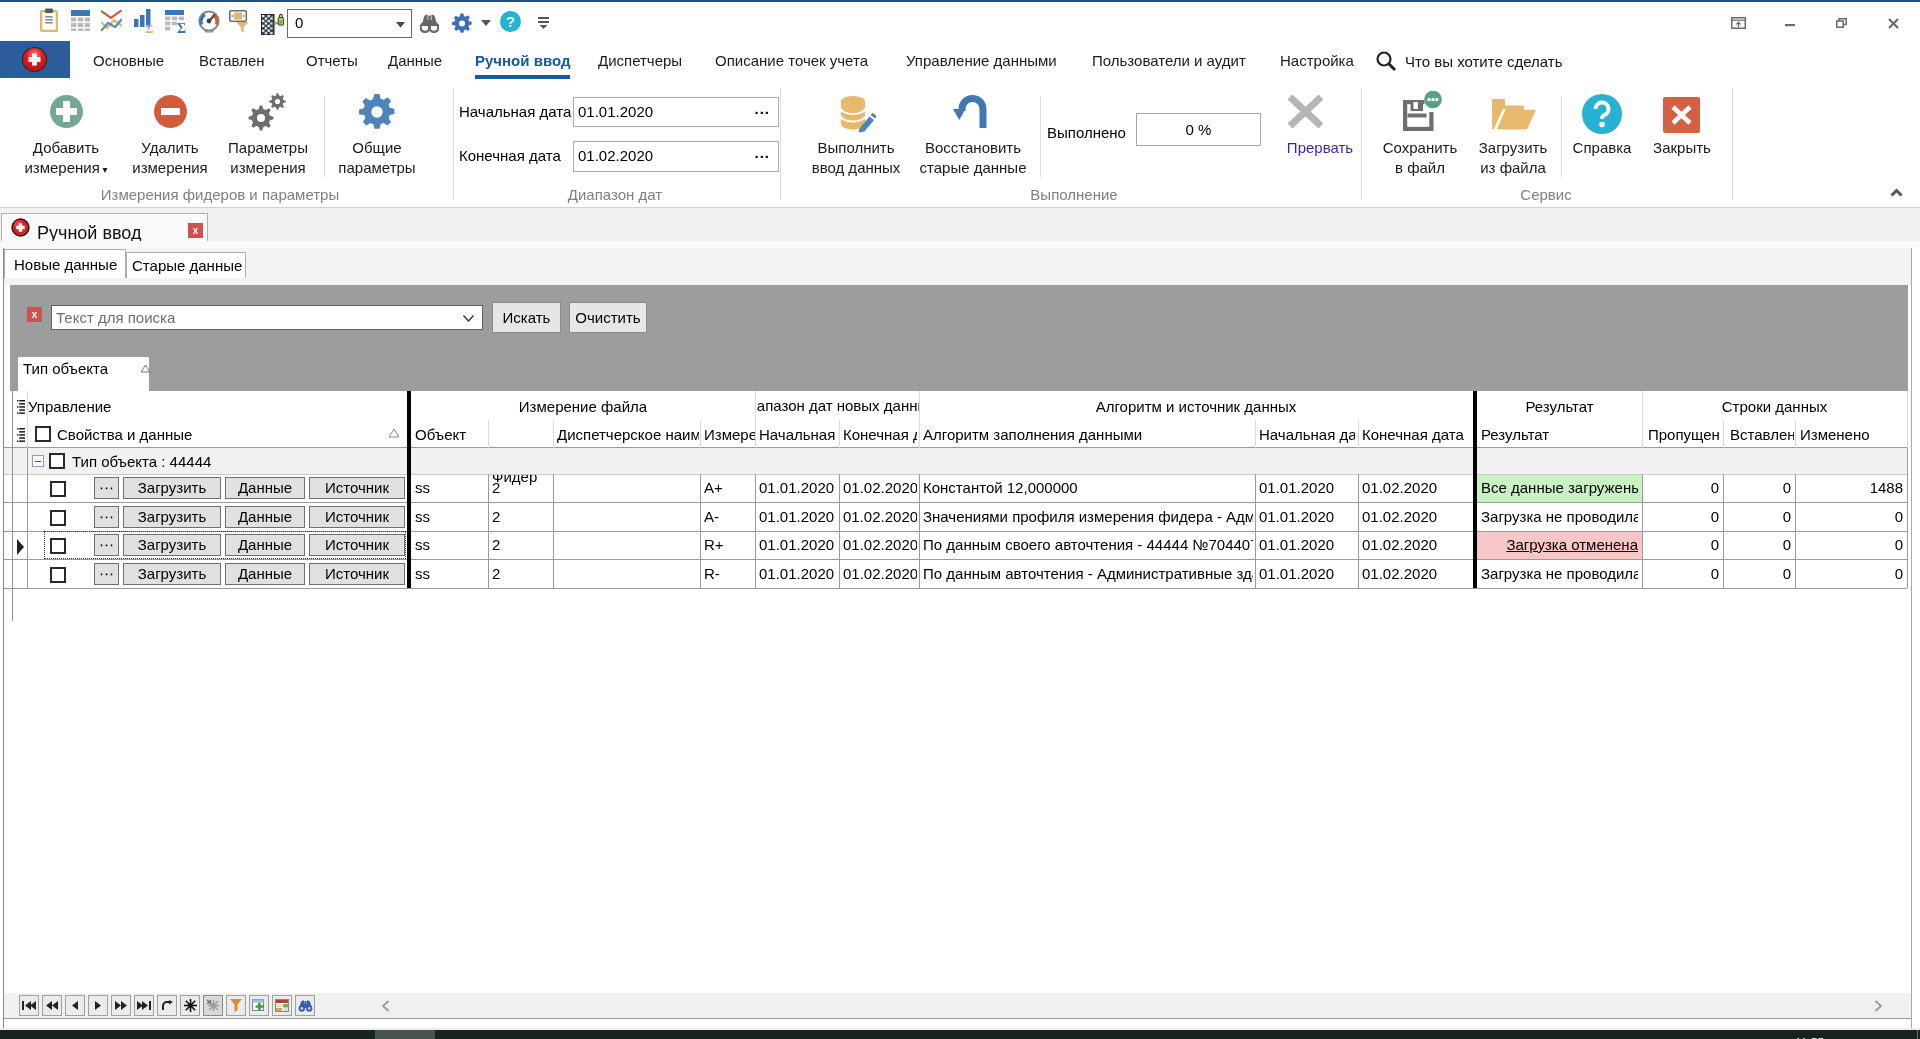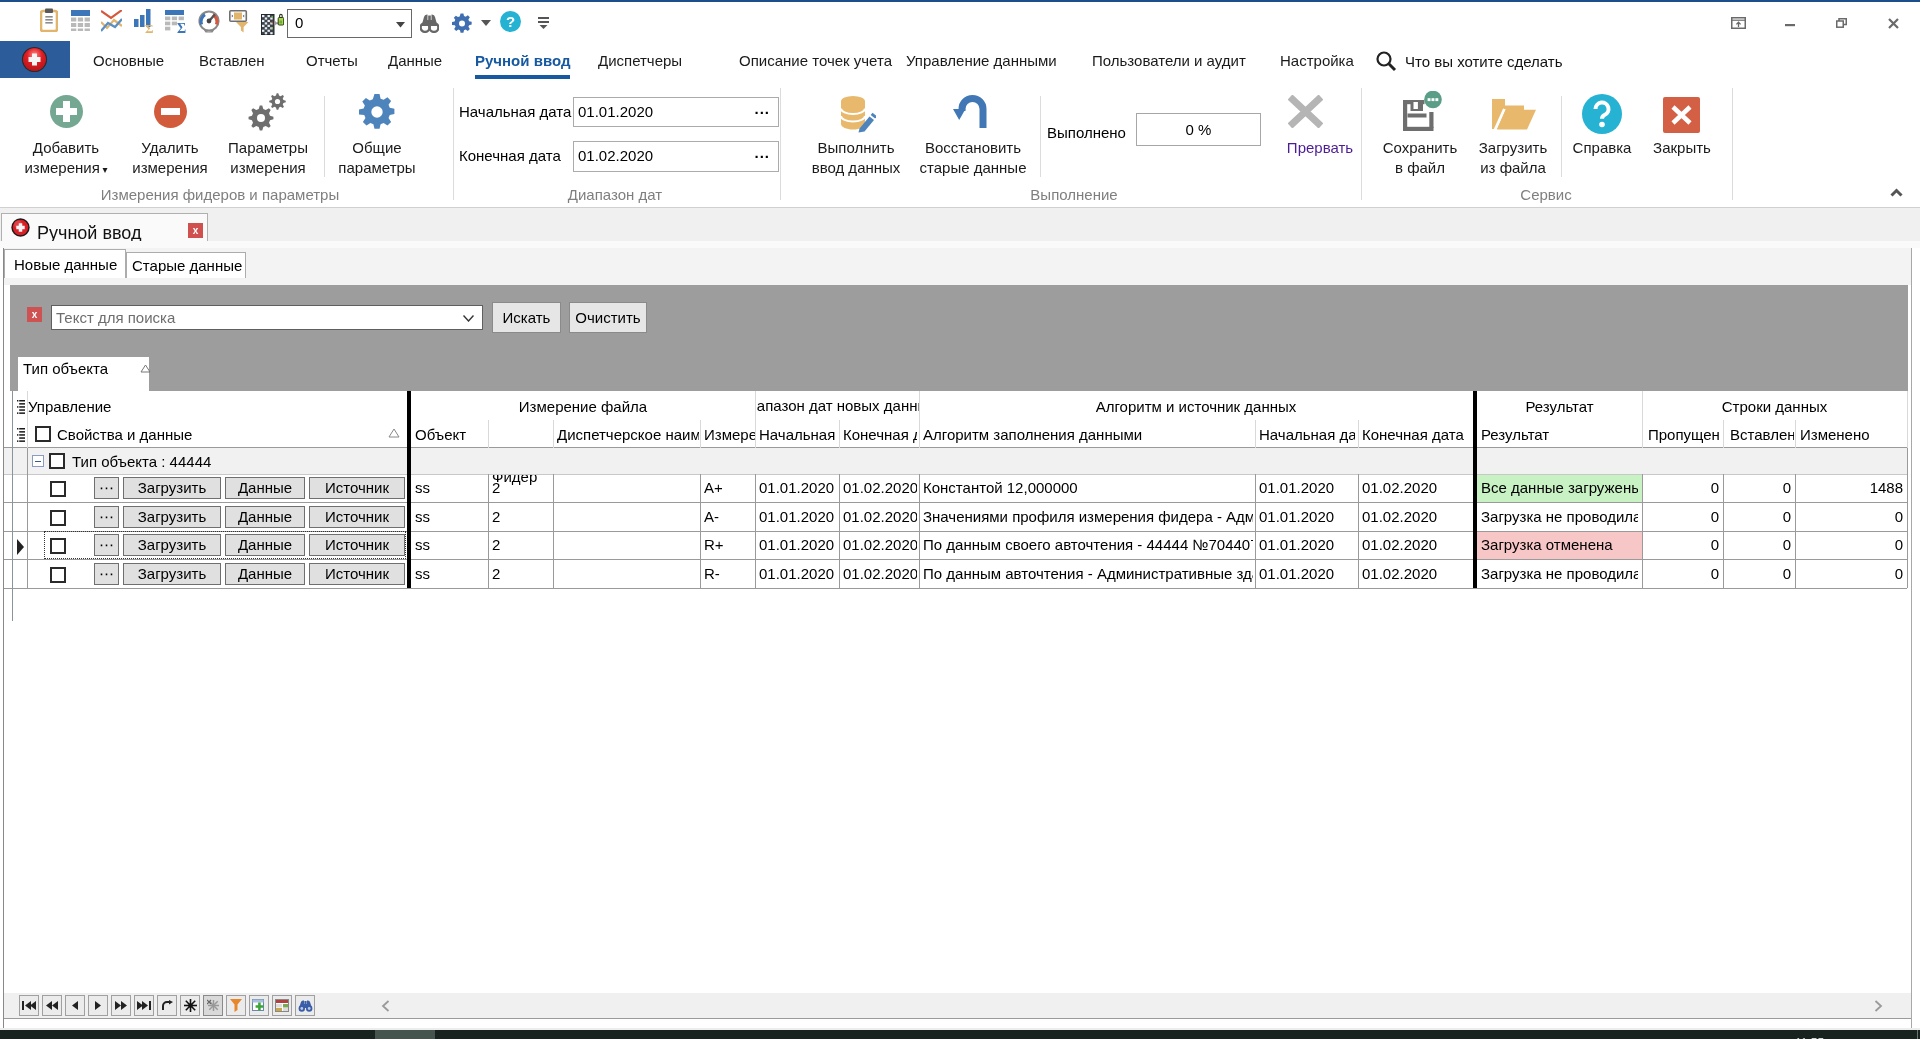--- a/index.html
+++ b/index.html
@@ -184,21 +184,21 @@
       </defs>
     <path d="M11 7.5 h5 v3.5 h3.5 v5 h-3.5 v3.5 h-5 v-3.5 h-3.5 v-5 h3.5 Z" fill="#f5f5f5"></path>
   </svg>
 </div>
 <div class="rtab" style="left:93px;">Основные</div>
 <div class="rtab" style="left:199px;">Вставлен</div>
 <div class="rtab" style="left:306px;">Отчеты</div>
 <div class="rtab" style="left:388px;">Данные</div>
 <div class="rtab active" style="left:475px;height:37px;padding-top:4px;color:#1659a0;font-weight:bold;border-bottom:4px solid #1659a0;">Ручной ввод</div>
 <div class="rtab" style="left:598px;">Диспетчеры</div>
-<div class="rtab" style="left:739px;">Описание точек учета</div>
+<div class="rtab" style="left:715px;">Описание точек учета</div>
 <div class="rtab" style="left:906px;">Управление данными</div>
 <div class="rtab" style="left:1092px;">Пользователи и аудит</div>
 <div class="rtab" style="left:1280px;">Настройка</div>
 <svg class="abs" style="left:1375px;top:50px;" width="22" height="22" viewBox="0 0 22 22">
   <circle cx="9" cy="9" r="6.5" fill="none" stroke="#222" stroke-width="2.2"></circle>
   <line x1="13.8" y1="13.8" x2="20" y2="20" stroke="#222" stroke-width="3"></line>
 </svg>
 <div class="abs" style="left:1405px;top:53px;font-size:15px;color:#111;">Что вы хотите сделать</div>
 
 <div class="abs" style="left:0;top:83px;width:1920px;height:125px;background:#fff;border-bottom:1px solid #d0d0d0;"></div>
@@ -506,21 +506,21 @@
   <div class="gbtn cc" style="left:225px;top:534px;width:80px;height:22px;">Данные</div>
   <div class="gbtn cc" style="left:309px;top:534px;width:96px;height:22px;">Источник</div>
   <div class="cell" style="left:415px;top:531px;width:70px;">ss</div>
   <div class="cell" style="left:492px;top:531px;width:58px;">2</div>
   <div class="cell" style="left:704px;top:531px;width:48px;">R+</div>
   <div class="cell" style="left:759px;top:531px;width:78px;">01.01.2020</div>
   <div class="cell" style="left:843px;top:531px;width:74px;">01.02.2020</div>
   <div class="cell" style="left:923px;top:531px;width:330px;">По данным своего авточтения - 44444 №7044075001, тип - A1140-05-RAL-BW-4T</div>
   <div class="cell" style="left:1259px;top:531px;width:95px;">01.01.2020</div>
   <div class="cell" style="left:1362px;top:531px;width:108px;">01.02.2020</div>
-  <div class="cell" style="left:1481px;top:531px;width:157px;text-align:left;">Загрузка отменена</div>
+  <div class="cell" style="left:1481px;top:531px;width:157px;text-align:right;text-decoration:underline;">Загрузка отменена</div>
   <div class="cell" style="left:1642px;top:531px;width:77px;text-align:right;">0</div>
   <div class="cell" style="left:1723px;top:531px;width:68px;text-align:right;">0</div>
   <div class="cell" style="left:1795px;top:531px;width:108px;text-align:right;">0</div>
 </div>
   <div id="row4x">
   <div class="cb" style="left:50px;top:567px;"></div>
   <div class="gbtn cc" style="left:94px;top:563px;width:25px;height:22px;">⋯</div>
   <div class="gbtn cc" style="left:123px;top:563px;width:98px;height:22px;">Загрузить</div>
   <div class="gbtn cc" style="left:225px;top:563px;width:80px;height:22px;">Данные</div>
   <div class="gbtn cc" style="left:309px;top:563px;width:96px;height:22px;">Источник</div>

